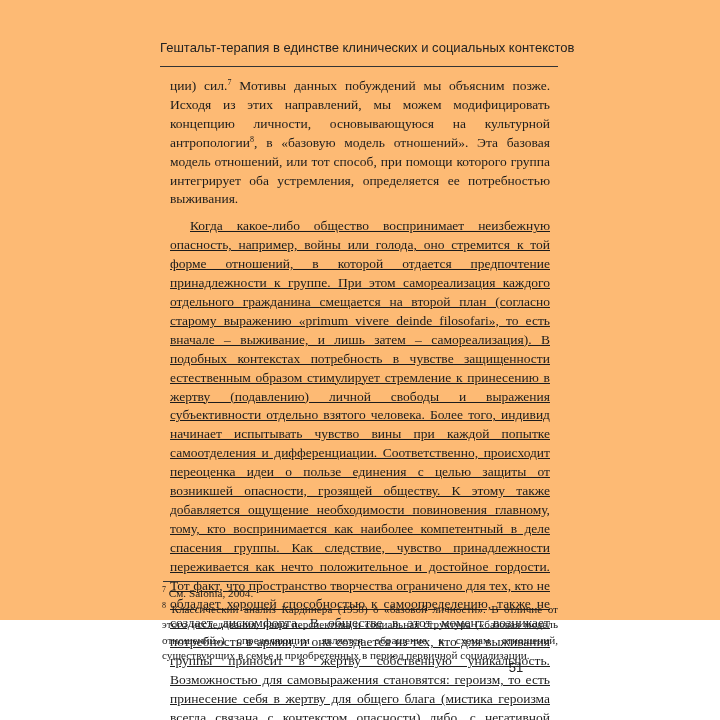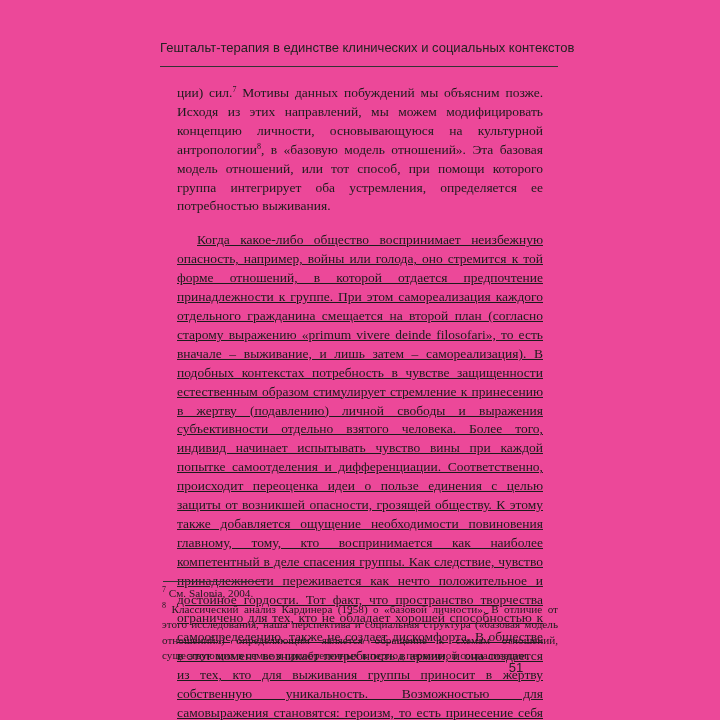--- a/index.html
+++ b/index.html
@@ -1,31 +1,31 @@
 <!DOCTYPE html>
 <html><head>
 <meta charset="utf-8">
 <style>
   html, body { margin:0; padding:0; background:#ffffff; }
   body { width:720px; height:720px; position:relative; overflow:hidden; }
-  .page { position:absolute; left:0; top:0; width:720px; height:720px; background:#ec4899; }
+  .page { position:absolute; left:0; top:0; width:720px; height:620px; background:#fdba74; }
   .running-head {
     position:absolute; left:160px; top:38px; width:398px; height:28px;
     border-bottom:1.2px solid #333;
     font-family:"Liberation Sans", "DejaVu Sans", sans-serif;
     font-size:13px; color:#222; text-align:right; line-height:20px;
     white-space:nowrap;
   }
   .body-text {
     position:absolute; left:162px; top:69px; width:396px;
     font-family:"Liberation Serif", "DejaVu Serif", serif;
     font-size:13.5px; line-height:18.9px; color:#1c1c1c;
     text-align:justify;
   }
-  .body-text p { margin:15px; }
+  .body-text p { margin:8px; }
   .body-text p.indent { text-indent:20px;text-decoration:underline; }
   sup { font-size:8px; line-height:0; vertical-align:super; }
   .fn-rule { position:absolute; left:163px; top:581px; width:100px; border-top:1px solid #333; }
   .footnotes {
     position:absolute; left:162px; top:586px; width:396px;
     font-family:"Liberation Serif", "DejaVu Serif", serif;
     font-size:11.2px; line-height:15.5px; color:#1c1c1c; text-align:justify;
   }
   .footnotes p { margin:0; }
   .page-number {

